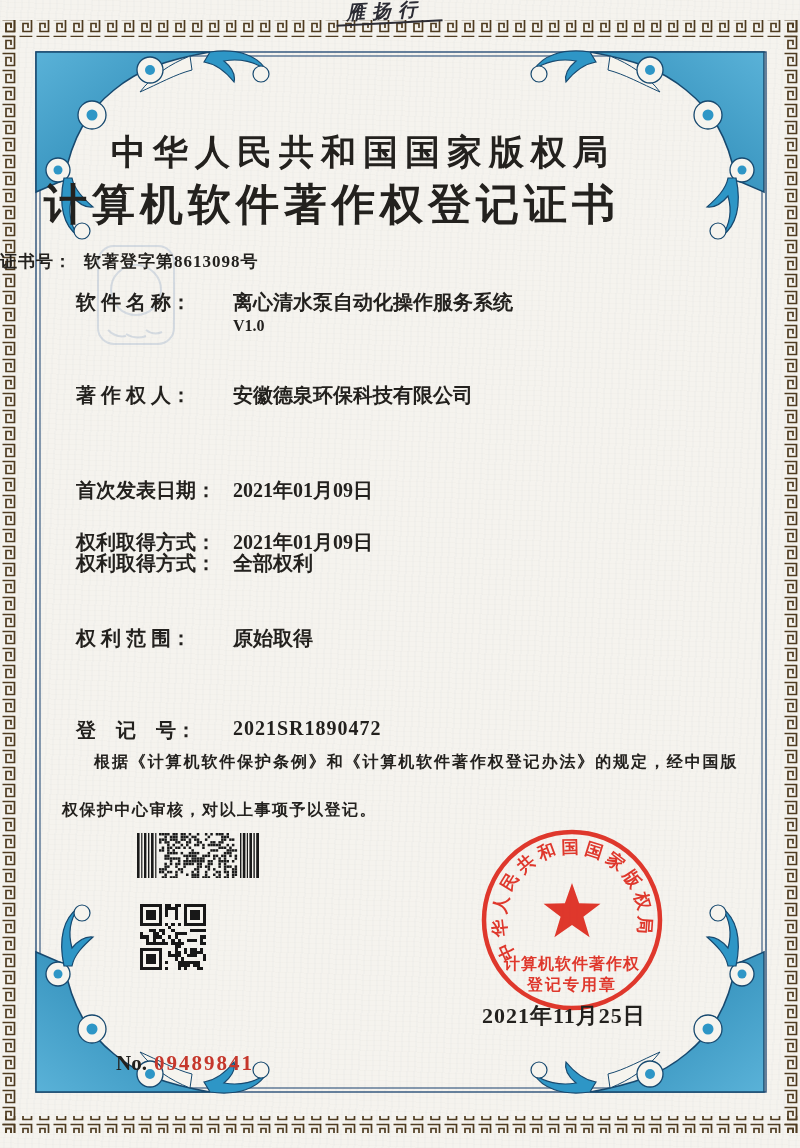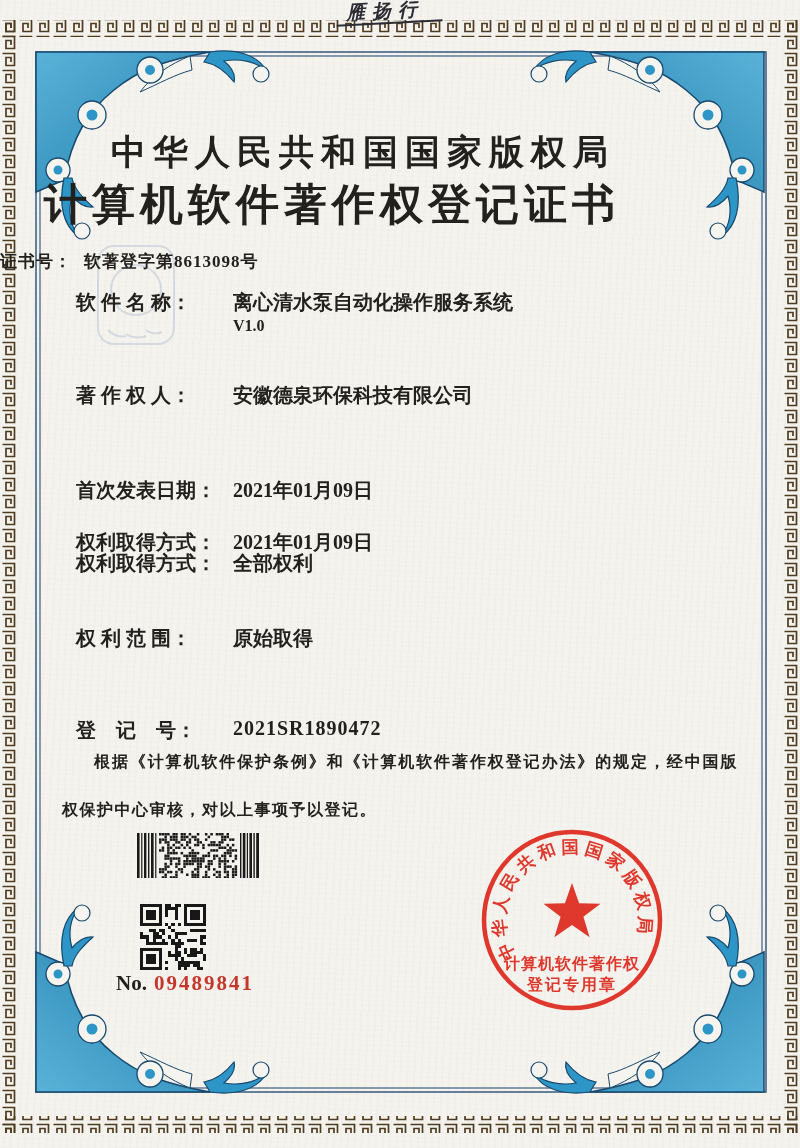--- a/index.html
+++ b/index.html
@@ -26,21 +26,21 @@
   .row{left:76px;font-size:20px;font-weight:700;white-space:nowrap;}
   .row .val{position:absolute;left:157px;top:0;white-space:nowrap;}
   .r-name{top:289px;} .r-version{left:233px;top:317px;font-size:16px;font-weight:700;}
   .r-holder{top:382px;} .r-dev{top:477px;} .r-pub{top:529px;}
   .r-method{top:550px;} .r-scope{top:625px;} .r-reg{top:673px;margin-top:44px;}
   .r-reg .val{letter-spacing:1px;}
   .par{
     left:62px;top:722px;width:676px;font-size:16px;font-weight:700;line-height:48px;
     text-align:justify;text-indent:2em;letter-spacing:1.5px;
   }
-  .serial{left:116px;top:971px;font-size:21px;font-weight:700;white-space:nowrap;}
+  .serial{left:116px;top:1051px;font-size:21px;font-weight:700;white-space:nowrap;}
   .serial .num{color:#c5372c;letter-spacing:2px;margin-left:7px;font-weight:600;}
   .issue-date{left:482px;top:1001px;font-size:22px;font-weight:700;letter-spacing:1px;z-index:3;}
   #barcode{position:absolute;left:137px;top:833px;z-index:2;}
   #qrcode{position:absolute;left:140px;top:904px;z-index:2;}
 </style>
 </head>
 <body>
 
 <div class="page">
 
@@ -527,14 +527,15 @@
       <rect x="16" y="2" width="3" height="3" fill="#181818"></rect>
       <rect x="0" y="14" width="7" height="7" fill="#181818"></rect>
       <rect x="1" y="15" width="5" height="5" fill="#f6f4ee"></rect>
       <rect x="2" y="16" width="3" height="3" fill="#181818"></rect>
     </svg>
 
   <div class="abs serial">
     <span>No.</span><span class="num">09489841</span>
   </div>
 
+  <div class="abs issue-date">2021年11月25日</div>
 
 </div>
 
 </body></html>

